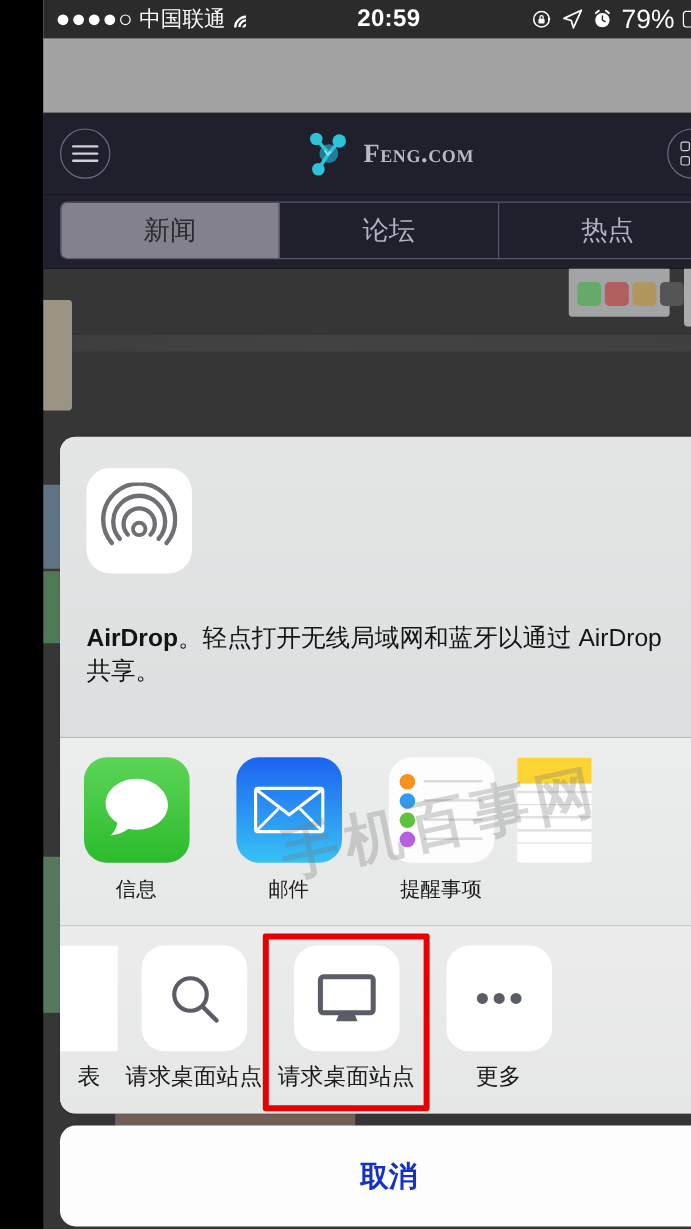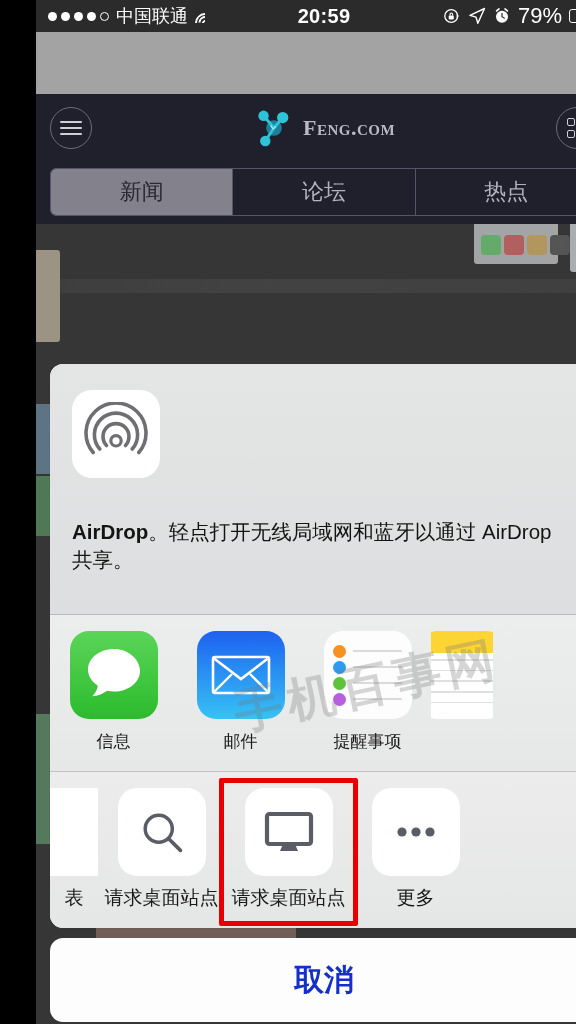--- a/index.html
+++ b/index.html
@@ -204,21 +204,21 @@
   .plusbox {
     width:58px; height:58px; border-radius:14px; background:#5a5c66;
     display:flex; align-items:center; justify-content:center;
   }
 
   
   .cancel {
     background:#fdfdfd; border-radius:13px; height:84px;
     display:flex; align-items:center; justify-content:center;
   }
-  .cancel span { color:#1530c9; font-size:30px; font-weight:bold; }
+  .cancel span { color:#1530c9; font-size:24px; font-weight:bold; }
 
   
   .wm {
     position:absolute; color:rgba(120,120,120,.30);
     font-family:"Liberation Serif",serif; font-weight:bold;
     transform:rotate(-12deg); white-space:nowrap; pointer-events:none;
   }
   .wm1 { top:430px; left:196px; font-size:48px; letter-spacing:6px; }
 </style>
 </head>

